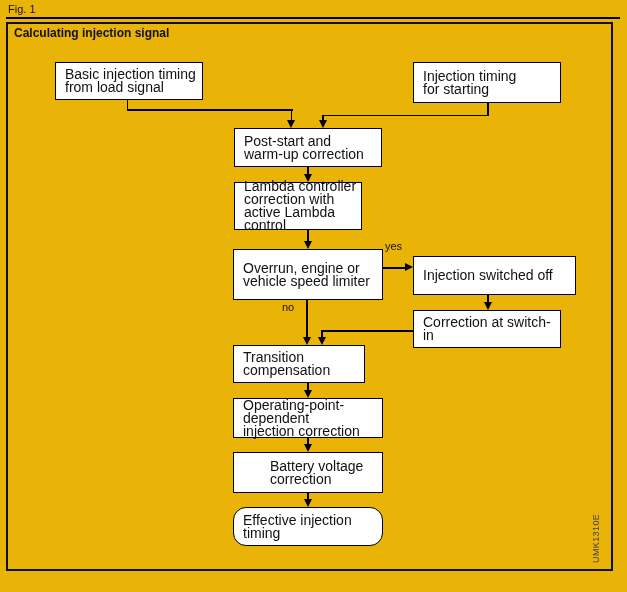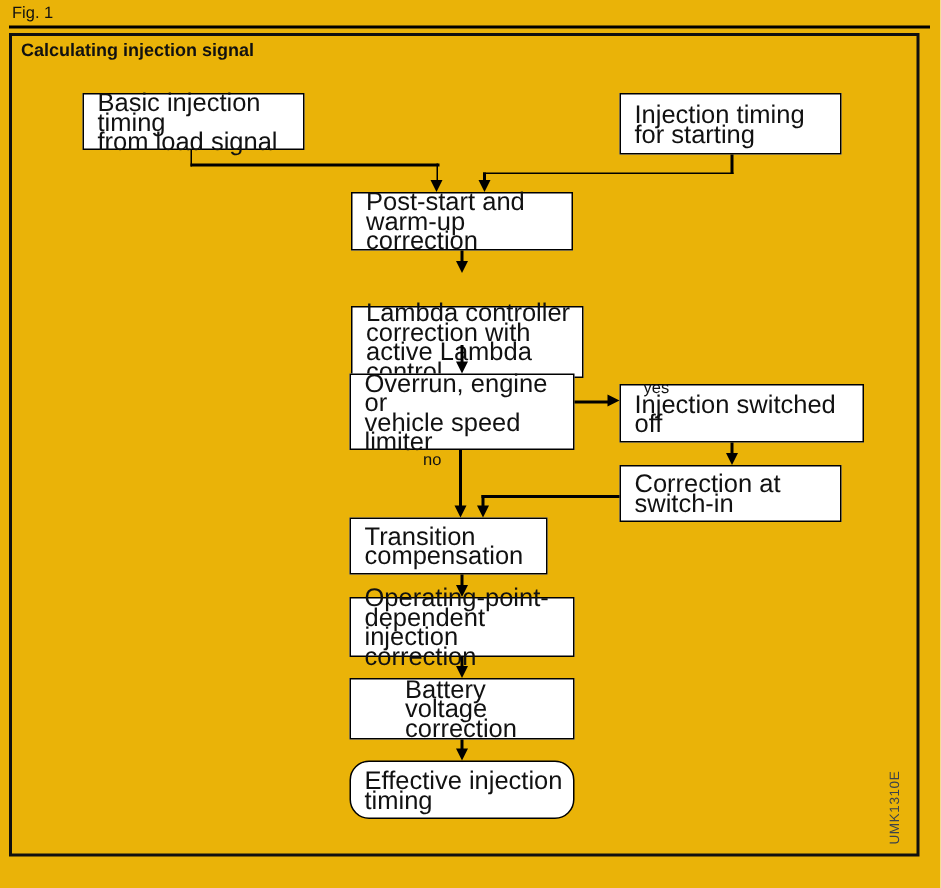--- a/index.html
+++ b/index.html
@@ -29,21 +29,21 @@
     color: #111;
   }
   .node {
     box-sizing: border-box;
     border: 1.5px solid #000;
     background: #fff;
     display: flex;
     align-items: center;
     padding-left: 9px;
     padding-right: 4px;
-    font-size: 17px;
+    font-size: 14px;
     line-height: 13px;
     white-space: pre-line;
     color: #111;
   }
   .line { background: #000; }
   .arrow-down {
     width: 0; height: 0;
     border-left: 4.5px solid transparent;
     border-right: 4.5px solid transparent;
     border-top: 8px solid #000;
@@ -78,21 +78,21 @@
   <div class="abs frame" style="left:6px; top:22px; width:607px; height:549px;"></div>
 
   <div class="abs diagram-title" style="left:14px; top:26px;">Calculating injection signal</div>
 
   <div class="abs node" style="left:55px; top:62px; width:148px; height:38px;">Basic injection timing
 from load signal</div>
   <div class="abs node" style="left:234px; top:128px; width:148px; height:39px;">Post-start and
 warm-up correction</div>
   <div class="abs node" style="left:413px; top:62px; width:148px; height:41px;">Injection timing
 for starting</div>
-  <div class="abs node" style="left:234px; top:182px; width:155px; height:48px;margin-top:22px;">Lambda controller
+  <div class="abs node" style="left:234px; top:182px; width:128px; height:48px;">Lambda controller
 correction with
 active Lambda control</div>
   <div class="abs node" style="left:233px; top:249px; width:150px; height:51px;">Overrun, engine or
 vehicle speed limiter</div>
   <div class="abs node" style="left:413px; top:256px; width:163px; height:39px;">Injection switched off</div>
   <div class="abs node" style="left:413px; top:310px; width:148px; height:38px;">Correction at switch-in</div>
   <div class="abs node" style="left:233px; top:345px; width:132px; height:38px;">Transition compensation</div>
   <div class="abs node" style="left:233px; top:398px; width:150px; height:40px;">Operating-point-dependent
 injection correction</div>
   <div class="abs node" style="left:233px; top:452px; width:150px; height:41px;padding-left:36px;">Battery voltage
@@ -110,21 +110,21 @@
   <div class="abs arrow-down" style="left:318.5px; top:120px;"></div>
 
   <div class="abs line" style="left:307.25px; top:167px; width:1.5px; height:8px;"></div>
   <div class="abs arrow-down" style="left:303.5px; top:174px;"></div>
 
   <div class="abs line" style="left:307.25px; top:230px; width:1.5px; height:12px;"></div>
   <div class="abs arrow-down" style="left:303.5px; top:241px;"></div>
 
   <div class="abs line" style="left:383px; top:267px; width:24px; height:1.5px;"></div>
   <div class="abs arrow-right" style="left:405px; top:263.25px;"></div>
-  <div class="abs edge-label" style="left:385px; top:253px;margin-left:44px;">yes</div>
+  <div class="abs edge-label" style="left:385px; top:240px;">yes</div>
 
   <div class="abs line" style="left:306.25px; top:300px; width:1.5px; height:38px;"></div>
   <div class="abs arrow-down" style="left:302.5px; top:337px;"></div>
   <div class="abs edge-label" style="left:282px; top:301px;">no</div>
 
   <div class="abs line" style="left:487.25px; top:295px; width:1.5px; height:8px;"></div>
   <div class="abs arrow-down" style="left:483.5px; top:302px;"></div>
 
   <div class="abs line" style="left:321.25px; top:330px; width:92px; height:1.5px;"></div>
   <div class="abs line" style="left:321.25px; top:330px; width:1.5px; height:8px;"></div>

